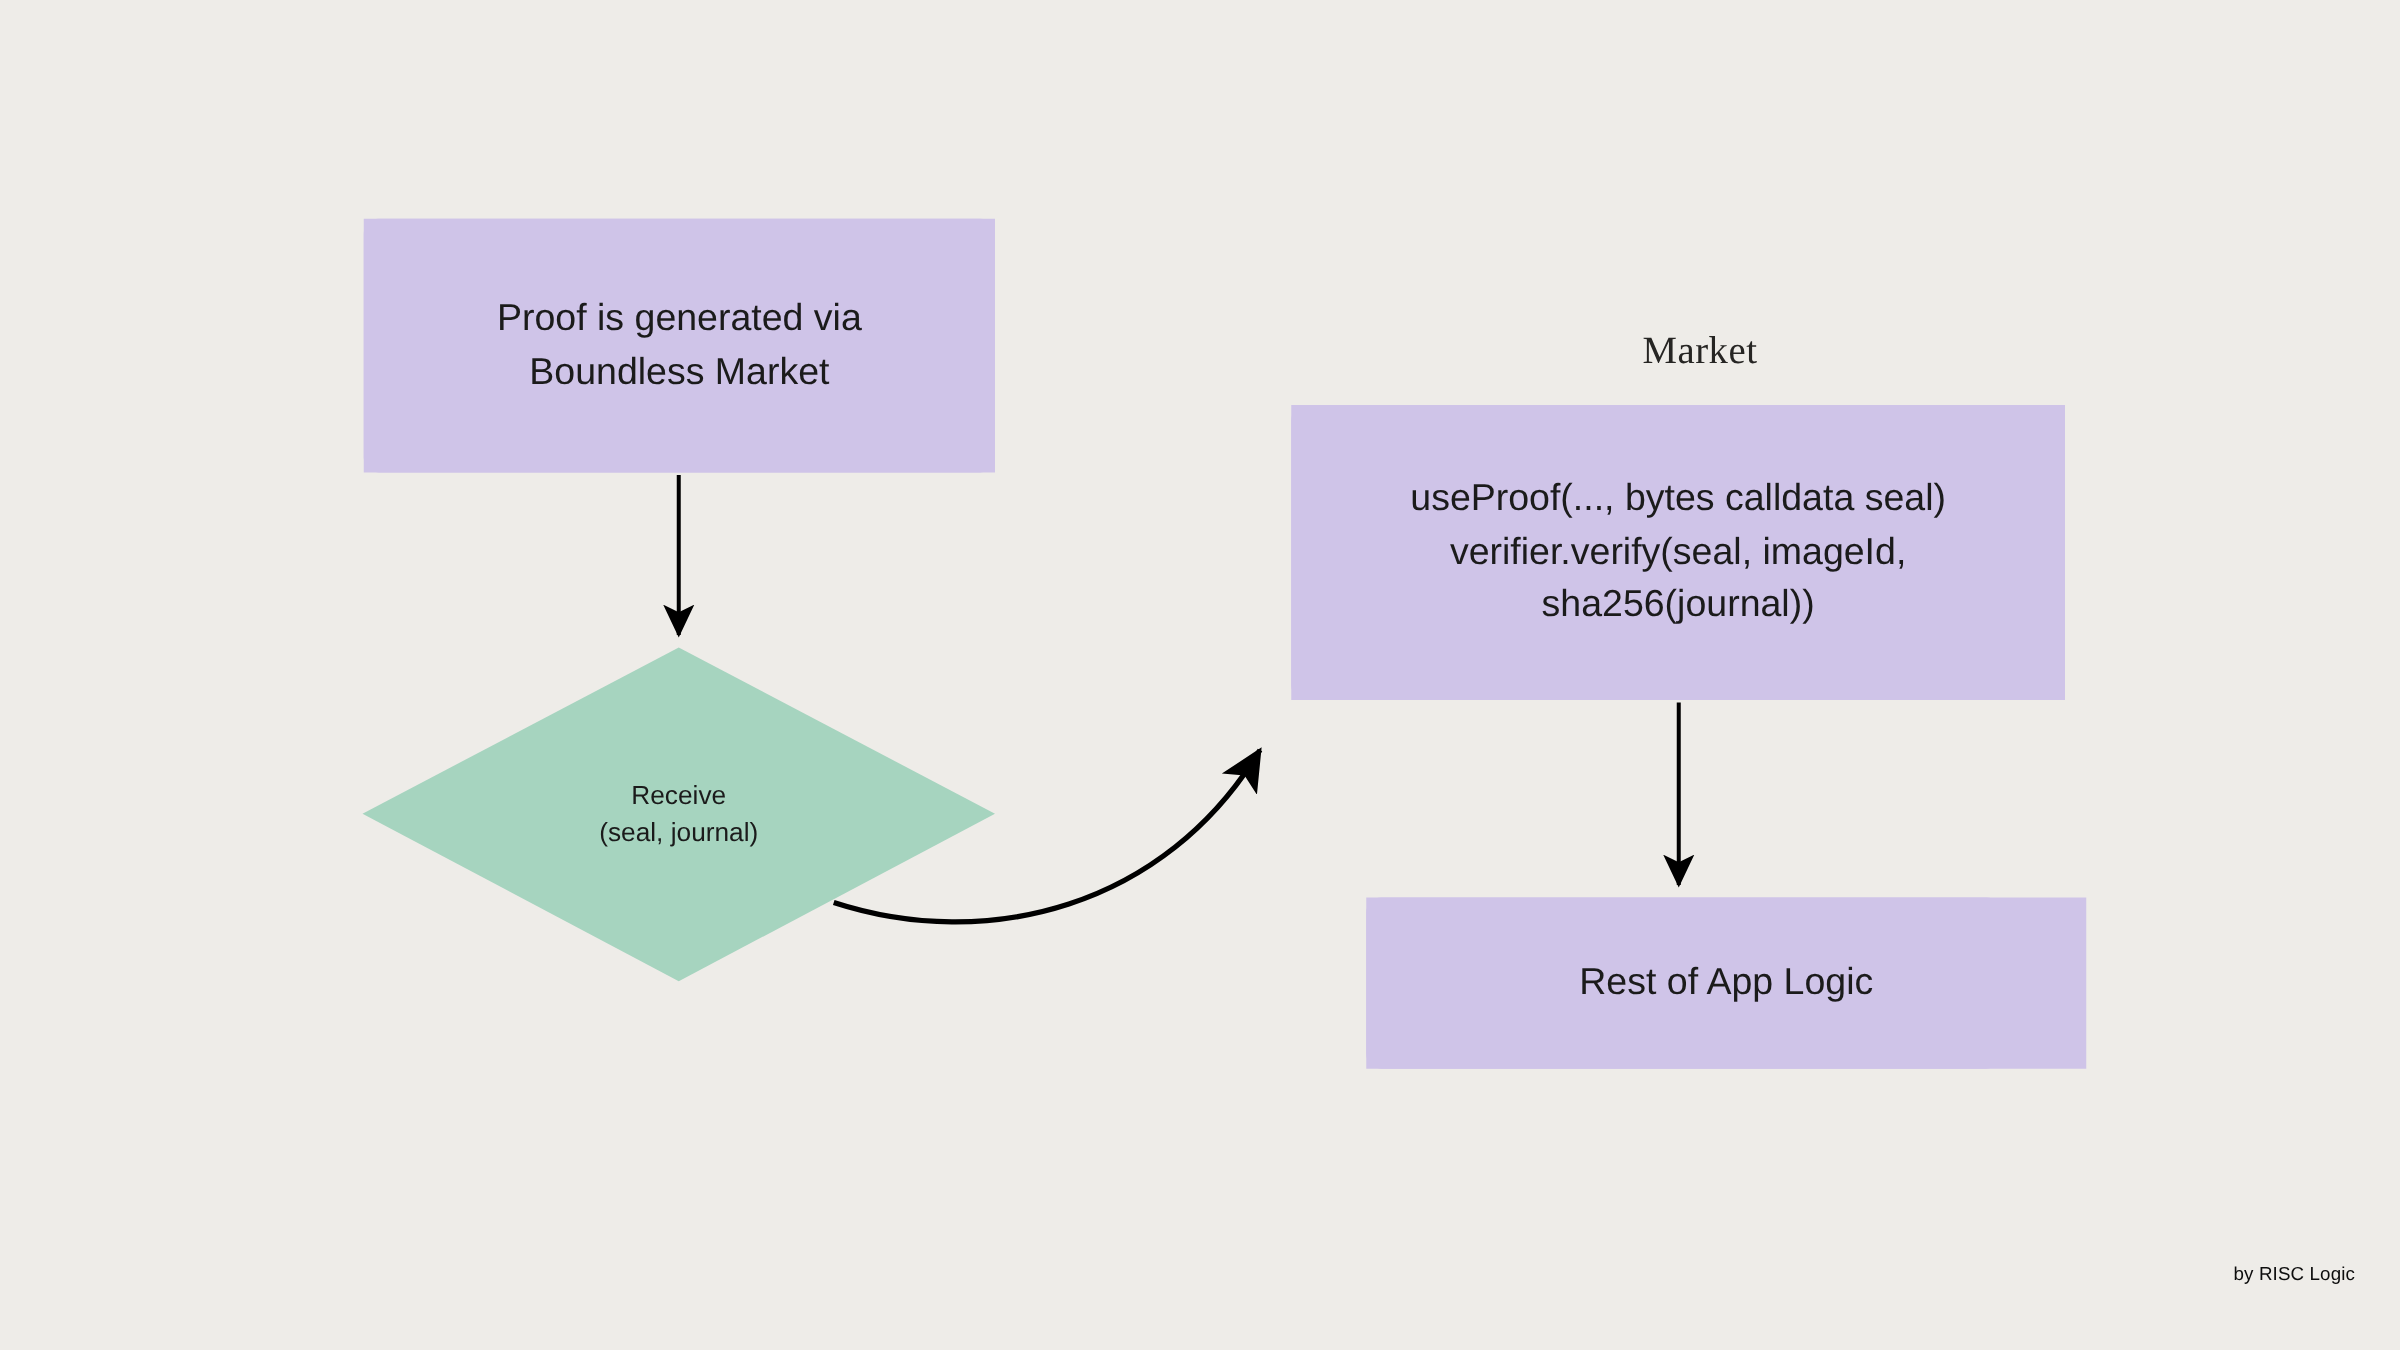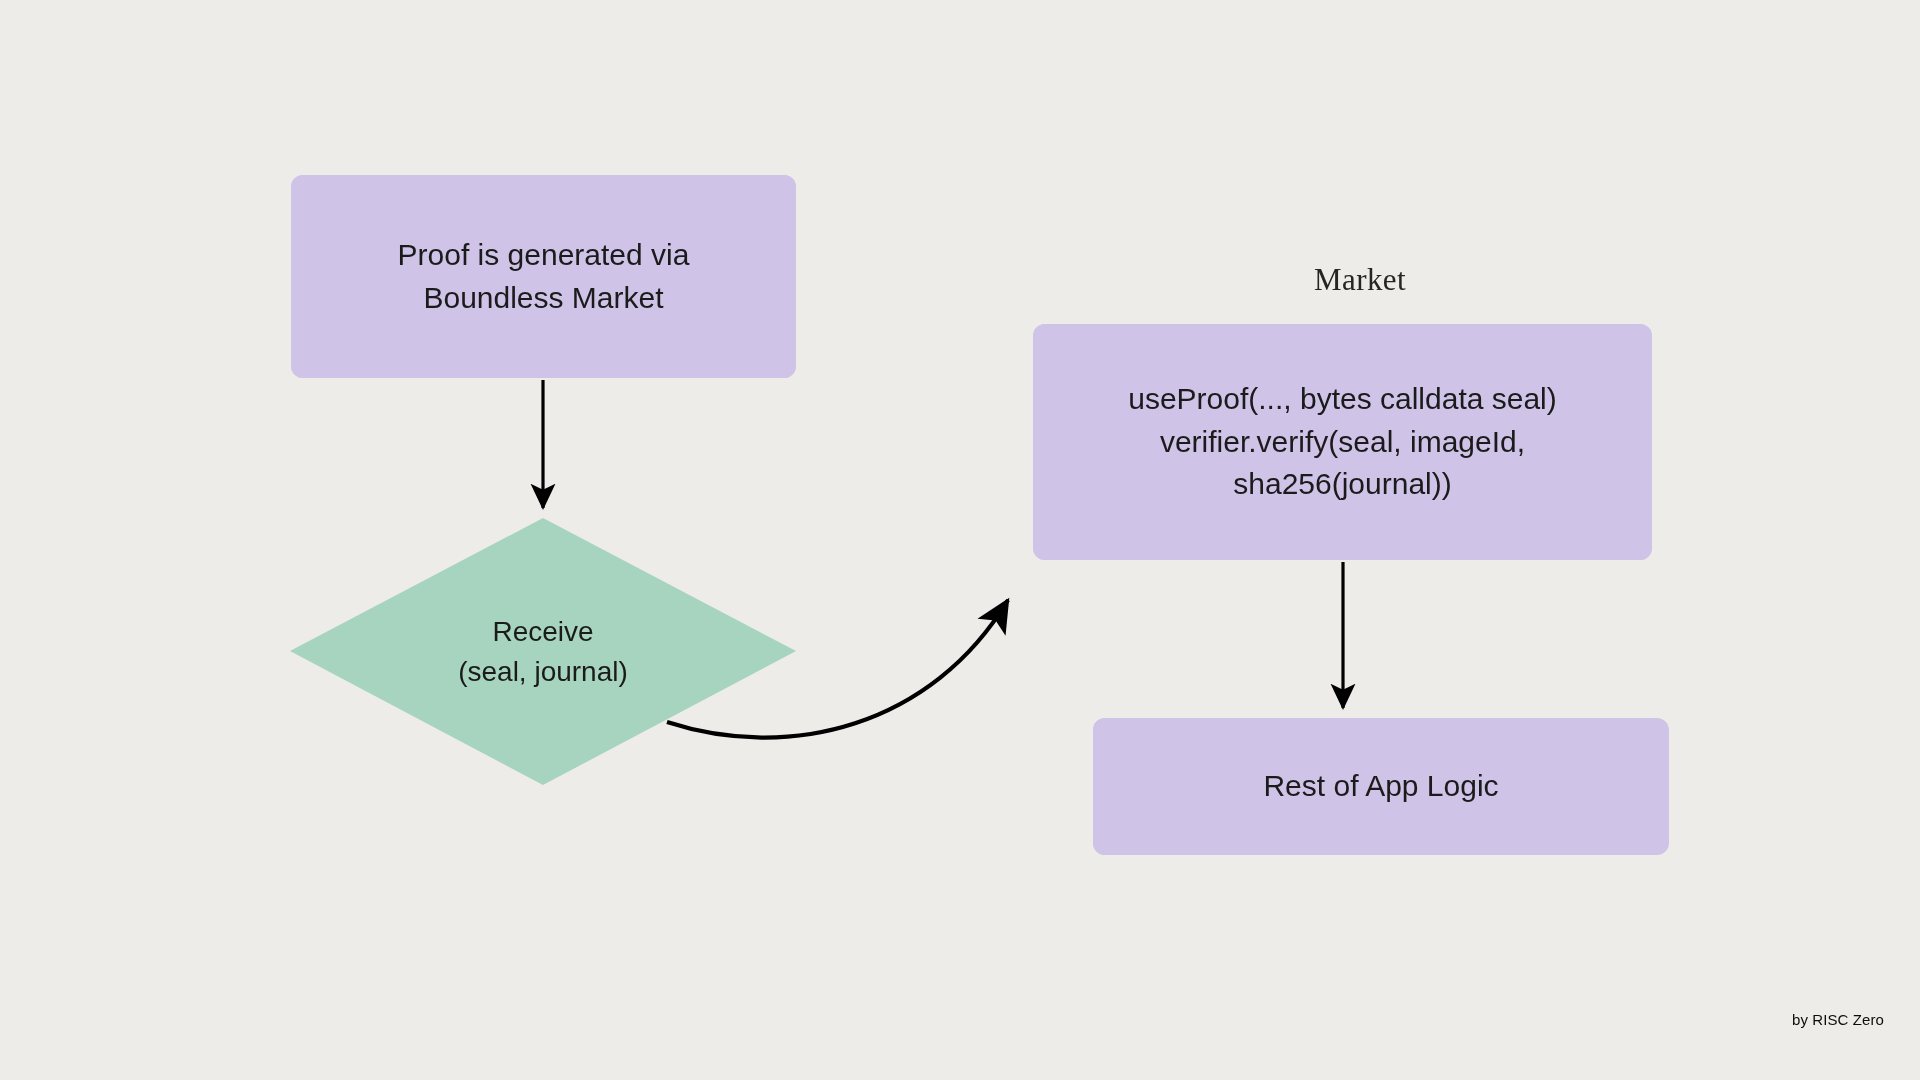--- a/index.html
+++ b/index.html
@@ -28,38 +28,38 @@
     display: flex;
     align-items: center;
     justify-content: center;
     text-align: center;
     color: #1b1b1b;
     line-height: 1.42;
     white-space: pre-line;
   }
   .box {
     background: #cfc4e8;
-    border-radius: 12px;
+    border-radius: 0;
   }
 
   
   #node-proof-generated {
     left: 291px;
     top: 175px;
     width: 505px;
     height: 203px;
     font-size: 30px;
   }
   
   #node-receive-label {
     left: 290px;
     top: 518px;
     width: 506px;
     height: 267px;
-    font-size: 28px;
+    font-size: 21px;
   }
   
   #node-use-proof {
     left: 1033px;
     top: 324px;
     width: 619px;
     height: 236px;
     font-size: 30px;
   }
   
@@ -137,14 +137,14 @@
 
 <div class="node box" id="node-use-proof" style="color: rgb(27, 27, 27);">useProof(..., bytes calldata seal)
 verifier.verify(seal, imageId,
 sha256(journal))</div>
 
 <div class="node box" id="node-rest-of-app-logic" style="color: rgb(27, 27, 27);">Rest of App Logic</div>
 
 <div id="label-onchain">Market</div>
 
 <div id="brand-lockup">
-  <div id="brand-tagline">by RISC Zero</div>
+  <div id="brand-tagline">by RISC Logic</div>
 </div>
 
 </body></html>

